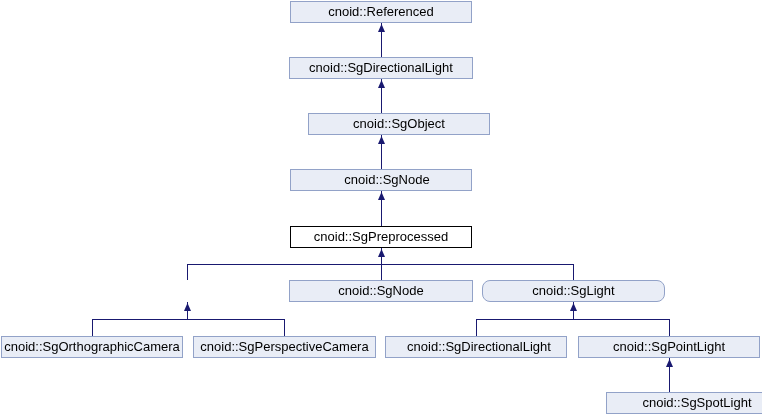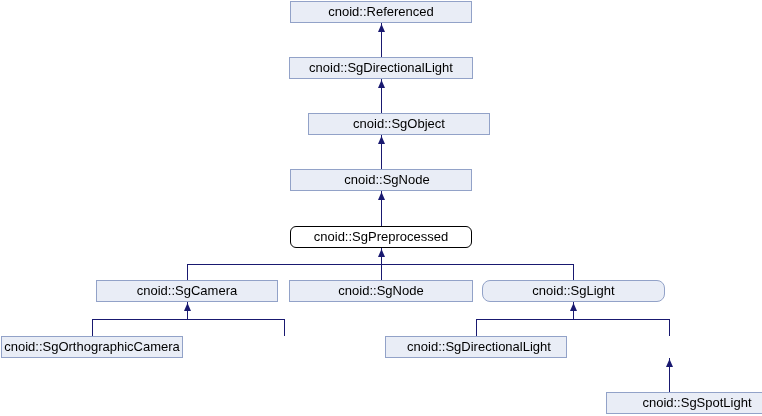--- a/index.html
+++ b/index.html
@@ -39,21 +39,21 @@
   .node.current {
     background: var(--highlight-fill, #ffffff);
     border-color: var(--highlight-border, #000000);
     cursor: default;
   }
   
   #n0  { left: 290px; top:   1px; width: 182px; }
   #n1  { left: 289px; top:  57px; width: 184px; }
   #n2  { left: 276px; top: 113px; width: 182px; margin-left: 32px; }
   #n3  { left: 290px; top: 169px; width: 182px; padding-left: 12px; }
-  #n4  { left: 290px; top: 226px; width: 182px; border-radius: 6px; }
+  #n4  { left: 290px; top: 226px; width: 182px; }
   #n5  { left:  96px; top: 280px; width: 182px; }
   #n6  { left: 289px; top: 280px; width: 184px; }
   #n7  { left: 482px; top: 280px; width: 183px; border-radius: 8px; }
   #n8  { left:   1px; top: 336px; width: 182px; }
   #n9  { left: 193px; top: 336px; width: 183px; }
   #n10 { left: 385px; top: 336px; width: 182px; padding-left: 6px; }
   #n11 { left: 578px; top: 336px; width: 182px; }
   #n12 { left: 606px; top: 392px; width: 182px; }
 </style>
 </head>
@@ -100,32 +100,35 @@
   </div>
   <div class="node" id="n2">
     <span>cnoid::SgObject</span>
   </div>
   <div class="node" id="n3">
     <span>cnoid::SgNode</span>
   </div>
   <div class="node current" id="n4">
     <span>cnoid::SgPreprocessed</span>
   </div>
-  <div class="node" id="n5">
-    <span>cnoid::SgCamera</span>
-  </div>
   <div class="node" id="n6">
     <span>cnoid::SgNode</span>
   </div>
   <div class="node" id="n7">
     <span>cnoid::SgLight</span>
   </div>
   <div class="node" id="n8">
     <span>cnoid::SgOrthographicCamera</span>
   </div>
+  <div class="node" id="n9">
+    <span>cnoid::SgPerspectiveCamera</span>
+  </div>
   <div class="node" id="n10">
     <span>cnoid::SgDirectionalLight</span>
+  </div>
+  <div class="node" id="n11">
+    <span>cnoid::SgPointLight</span>
   </div>
   <div class="node" id="n12">
     <span>cnoid::SgSpotLight</span>
   </div>
 
 </div>
 
 </body></html>

